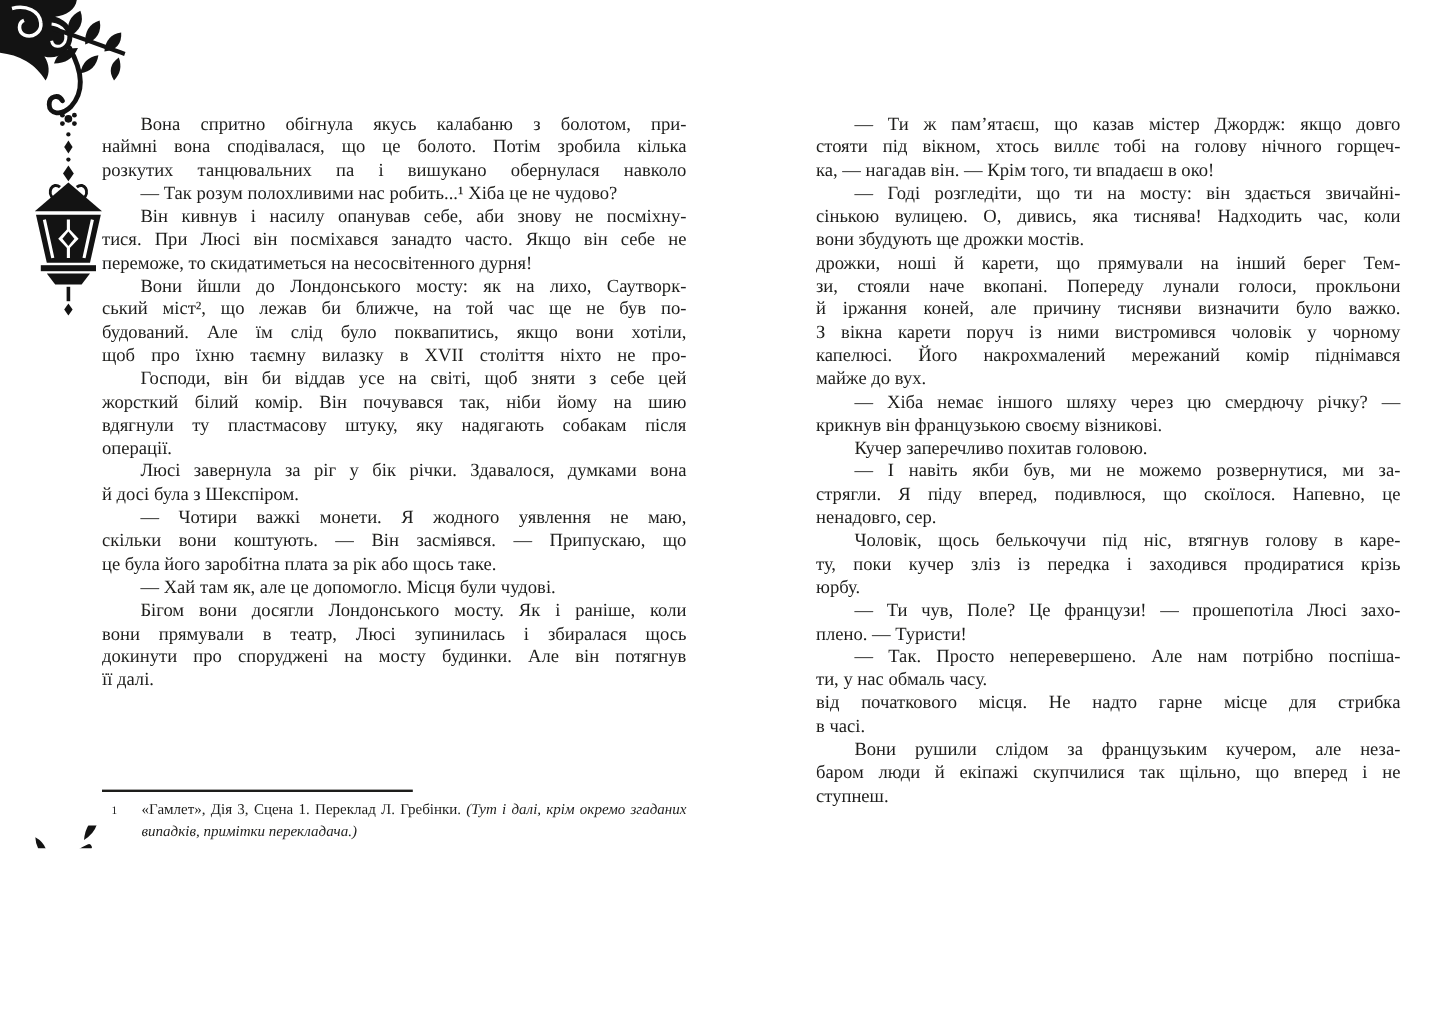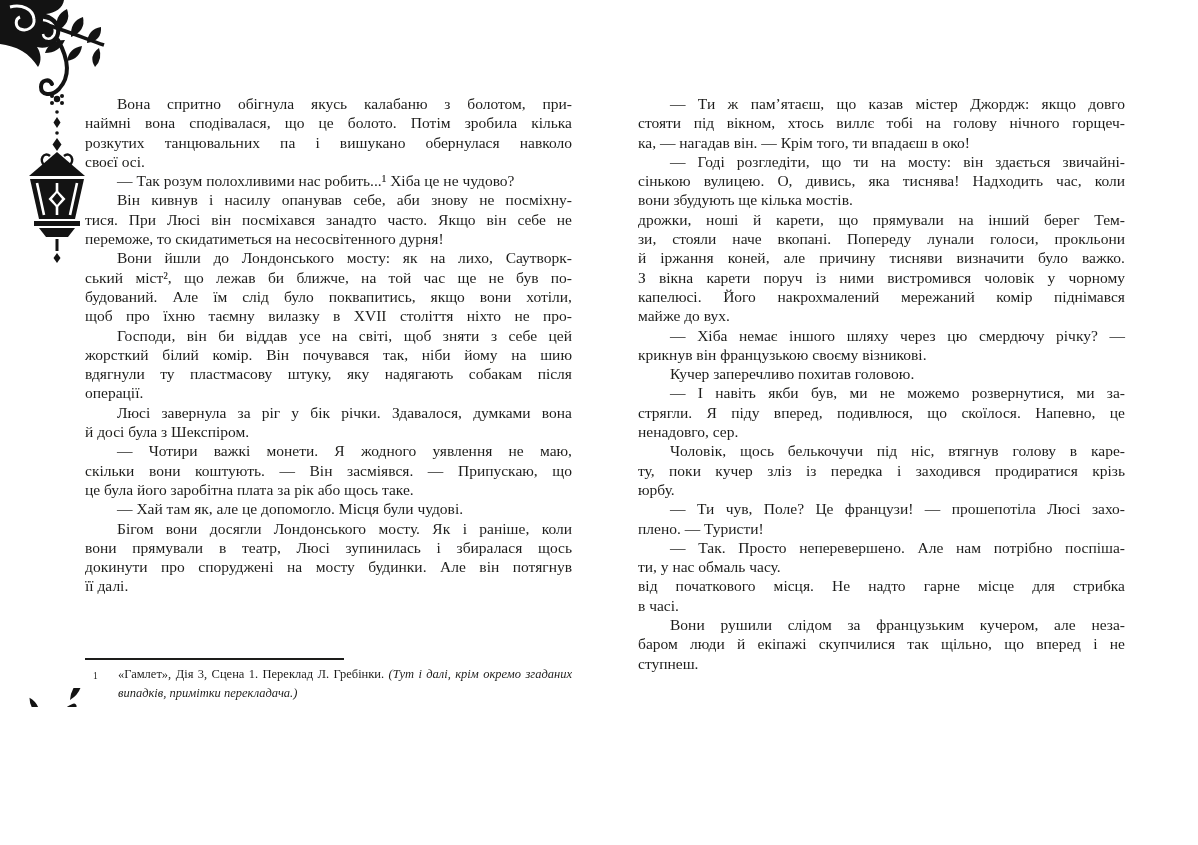--- a/index.html
+++ b/index.html
@@ -11,21 +11,21 @@
     color: #1d1d1b;
     overflow: hidden;
   }
   .text-column {
     position: absolute;
     width: 487px;
     font-size: 15.5px;
     line-height: 19.3px;
   }
   #left-column  { left: 85px;  top: 94px; }
-  #right-column { left: 638px; top: 94px; }
+  #right-column { left: 680px; top: 94px; }
   .para { margin: 0; }
   .line { text-align: justify; text-align-last: justify; }
   .line.last { text-align-last: left; }
   .line.first { text-indent: 32px; }
   .footnote-area { position: absolute; left: 85px; top: 658px; width: 487px; }
   .footnote-rule { width: 259px; height: 2px; background: #1d1d1b; margin: 0 0 5px 0; }
   .footnote {
     position: relative;
     padding-left: 33px;
     font-size: 12.5px;
@@ -111,21 +111,20 @@
           <path d="M57,253 l3.5,5 -3.5,5 -3.5,-5 Z"></path>
         </g>
       </svg>
     </div>
 
     <div class="text-column" id="left-column">
         <div class="para">
           <div class="line first">Вона спритно обігнула якусь калабаню з болотом, при-</div>
           <div class="line">наймні вона сподівалася, що це болото. Потім зробила кілька</div>
           <div class="line">розкутих танцювальних па і вишукано обернулася навколо</div>
-          <div class="line last">своєї осі.</div>
         </div>
         <div class="para">
           <div class="line first last">— Так розум полохливими нас робить...¹ Хіба це не чудово?</div>
         </div>
         <div class="para">
           <div class="line first">Він кивнув і насилу опанував себе, аби знову не посміхну-</div>
           <div class="line">тися. При Люсі він посміхався занадто часто. Якщо він себе не</div>
           <div class="line last">переможе, то скидатиметься на несосвітенного дурня!</div>
         </div>
         <div class="para">
@@ -201,21 +200,21 @@
   <section>
     <div class="text-column" id="right-column">
         <div class="para">
           <div class="line first">— Ти ж пам’ятаєш, що казав містер Джордж: якщо довго</div>
           <div class="line">стояти під вікном, хтось виллє тобі на голову нічного горщеч-</div>
           <div class="line last">ка, — нагадав він. — Крім того, ти впадаєш в око!</div>
         </div>
         <div class="para">
           <div class="line first">— Годі розгледіти, що ти на мосту: він здається звичайні-</div>
           <div class="line">сінькою вулицею. О, дивись, яка тиснява! Надходить час, коли</div>
-          <div class="line last">вони збудують ще кілька мостів.</div>
+          <div class="line last">вони збудують ще дрожки мостів.</div>
         </div>
         <div class="para">
           <div class="line">дрожки, ноші й карети, що прямували на інший берег Тем-</div>
           <div class="line">зи, стояли наче вкопані. Попереду лунали голоси, прокльони</div>
           <div class="line">й іржання коней, але причину тисняви визначити було важко.</div>
           <div class="line">З вікна карети поруч із ними вистромився чоловік у чорному</div>
           <div class="line">капелюсі. Його накрохмалений мережаний комір піднімався</div>
           <div class="line last">майже до вух.</div>
         </div>
         <div class="para">

